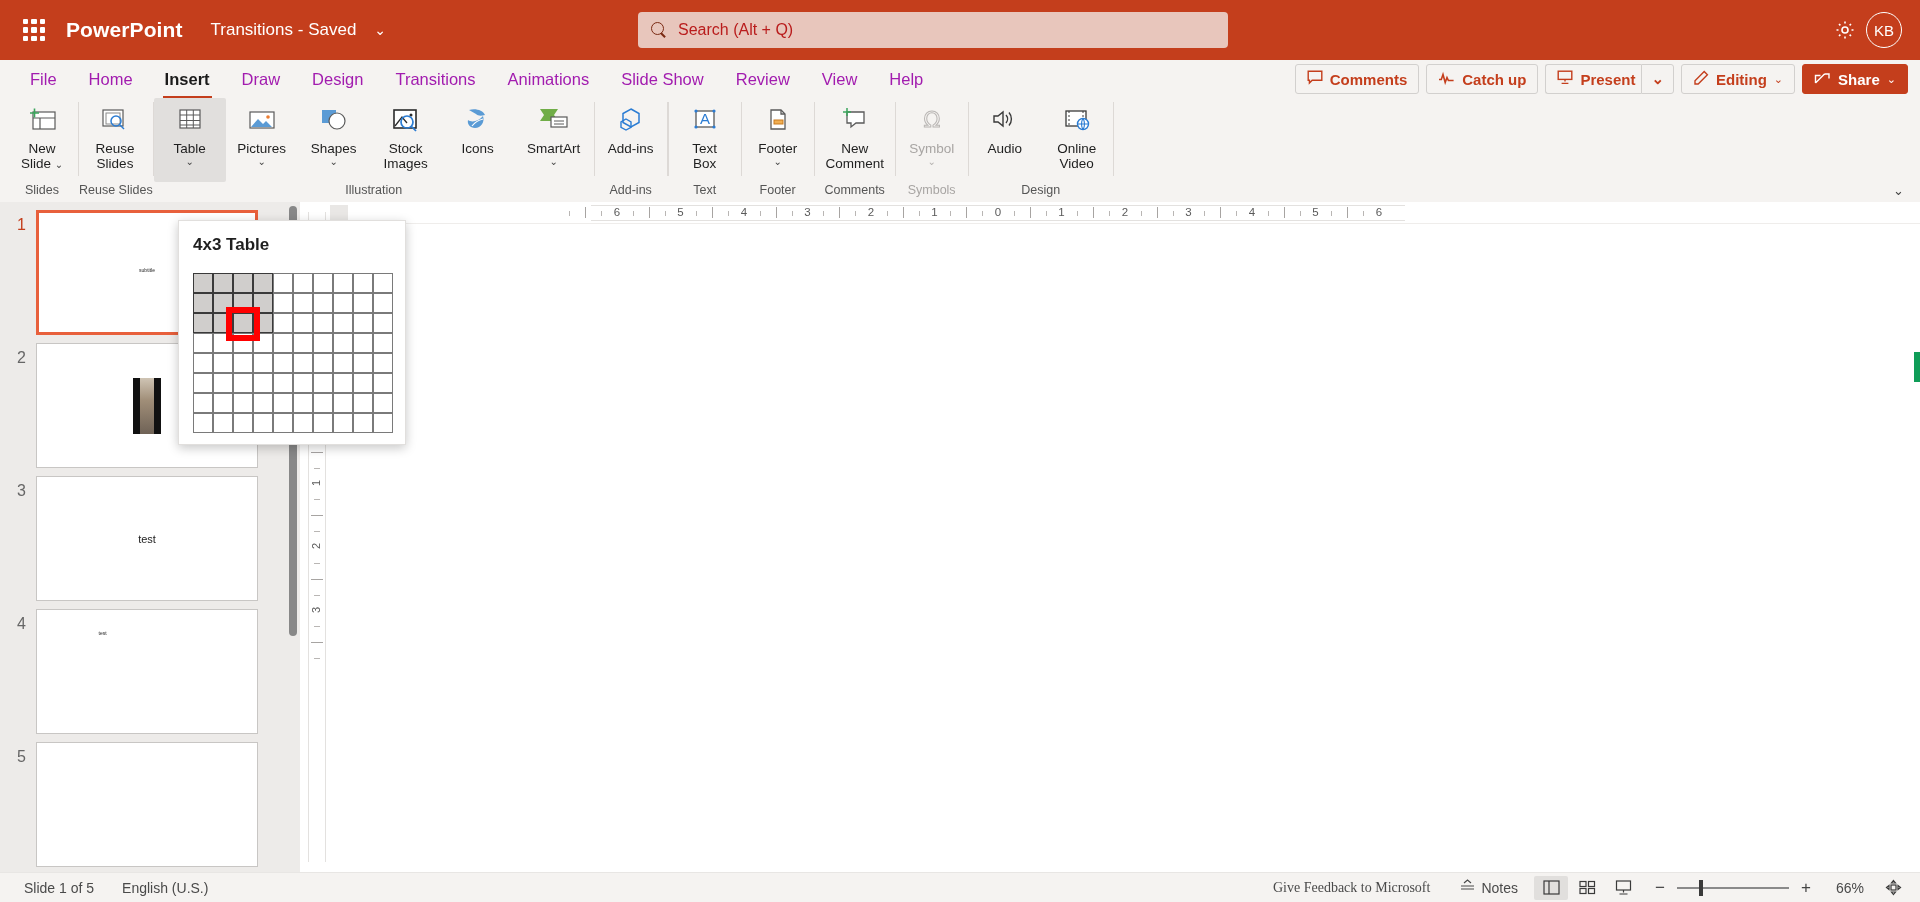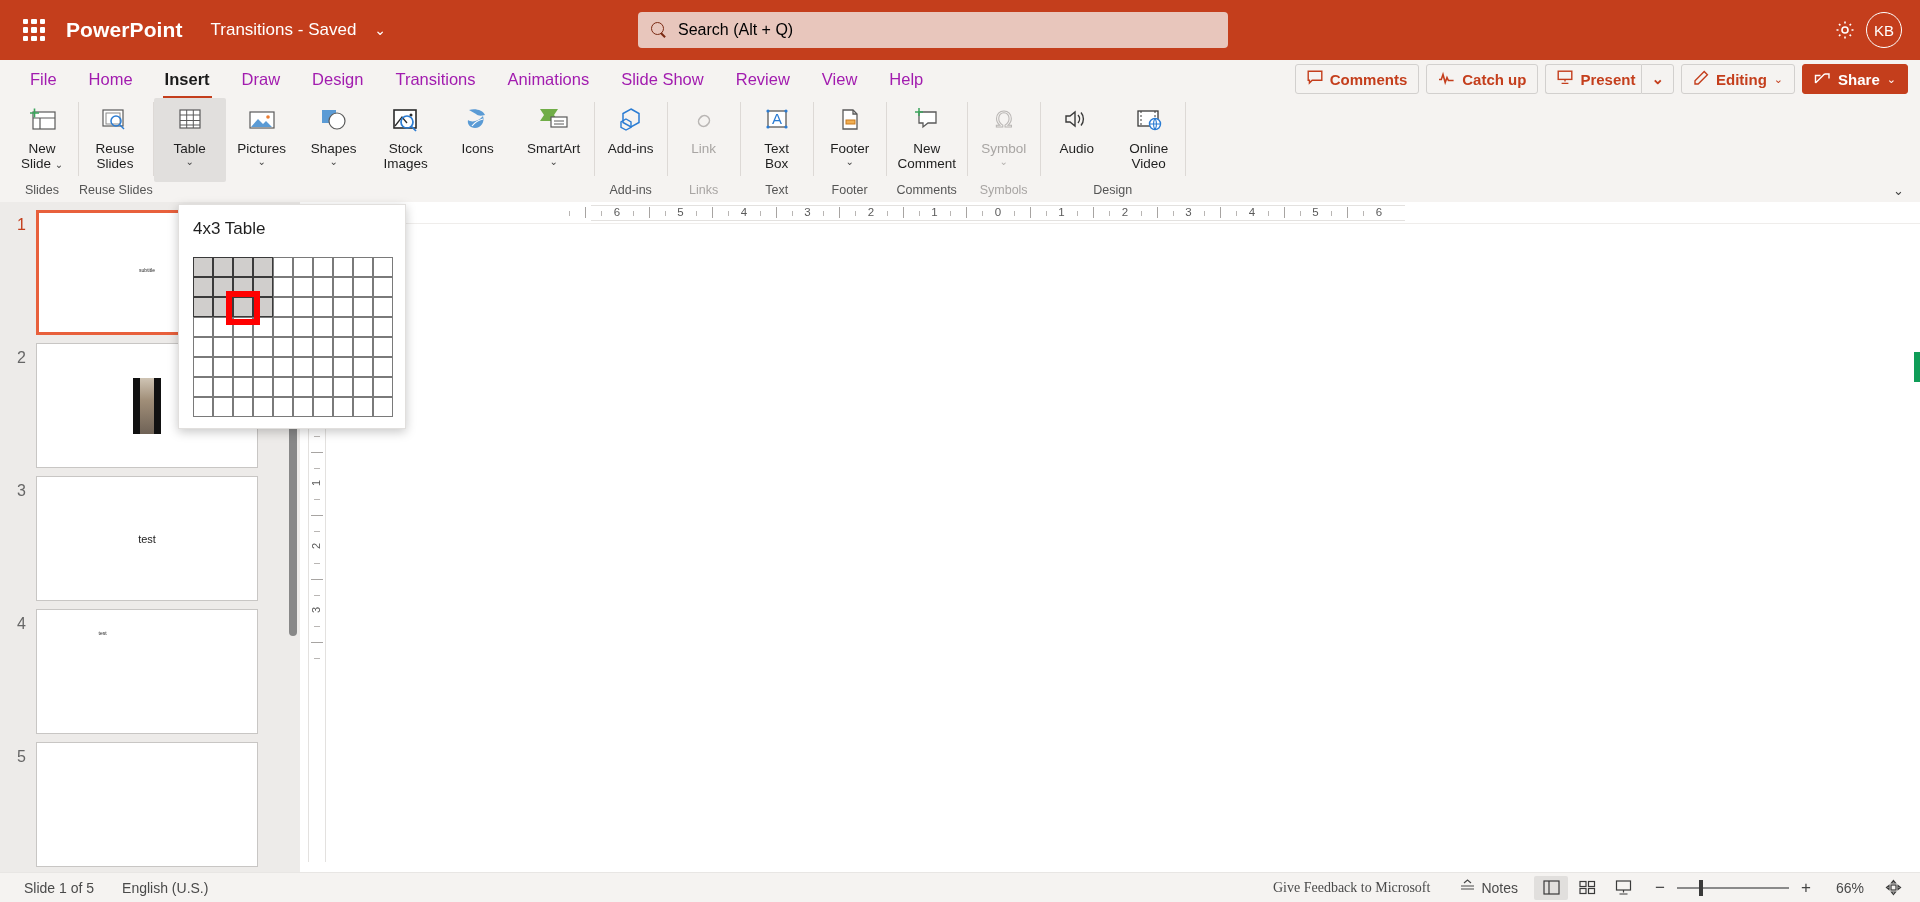--- a/index.html
+++ b/index.html
@@ -24,21 +24,21 @@
   .searchbox {
     position: absolute; left: 638px; width: 590px; height: 36px;
     background: #E8C6BC; border-radius: 4px; display: flex; align-items: center;
     padding: 0 12px; cursor: text;
   }
   .searchbox .mag { width: 18px; height: 18px; position: relative; margin-right: 10px; flex:none;}
   .searchbox .mag::before { content:""; position:absolute; left:1px; top:1px; width:11px; height:11px;
     border:1.6px solid #7a2a13; border-radius:50%; }
   .searchbox .mag::after { content:""; position:absolute; left:11px; top:11px; width:6px; height:1.6px;
     background:#7a2a13; transform: rotate(45deg); transform-origin: left center; }
-  .searchbox span { color: #000000; font-size: 16px; }
+  .searchbox span { color: #b91c1c; font-size: 16px; }
   .tb-right { margin-left: auto; display: flex; align-items: center; gap: 4px; }
   .gear { width: 34px; height: 34px; display:flex; align-items:center; justify-content:center; cursor:pointer;}
   .avatar {
     width: 36px; height: 36px; border-radius: 50%; border: 1.5px solid #fff; color: #fff;
     display: flex; align-items: center; justify-content: center; font-size: 15px; cursor: pointer;
     margin-right: 4px;
   }
 
   
   .ribbon-tabs {
@@ -144,22 +144,22 @@
   }
   .ph-title span { font-size: 57px; color: #1a1a1a; line-height: 1.1; padding-bottom: 6px;
     font-family: "Liberation Sans", sans-serif; font-weight: 300; letter-spacing: -.5px;}
   .ph-sub { position: absolute; left: 108px; top: 258px; width: 650px; text-align: center;
     font-size: 21px; color: #1a1a1a; cursor: text; }
 
   .scrollmark { position: absolute; right: 0; top: 150px; width: 6px; height: 30px; background: #0f9d58; }
 
   
   .tablemenu {
-    position: absolute; left: 178px; top: 204px; width: 228px; height: 225px;
-    background: #fff; border: 1px solid #E1DFDD; box-shadow: 0 3px 10px rgba(0,0,0,.22); z-index: 50;
+    position: absolute; left: 178px; top: 220px; width: 228px; height: 225px;
+    background: #fff; border: 1px solid #E1DFDD; box-shadow: 0 3px 10px rgba(0,0,0,.22); z-index: 50; font-weight: bold;
   }
   .tablemenu .tm-title { font-size: 17px; color: #1f1f1f; padding: 14px 0 0 14px; }
   .tmgrid { margin: 18px 0 0 14px; display: grid; grid-template-columns: repeat(10, 20px);
     grid-template-rows: repeat(8, 20px); }
   .tmgrid div { border: 1px solid #7a7a7a; margin: -0.5px 0 0 -0.5px; }
   .tmgrid div.on { background: #D0CECC; border-color: #3a3a3a; }
   .tmcursor { position: absolute; width: 34px; height: 34px; border: 6px solid #FF0000; pointer-events: none; }
 
   
   .status {
@@ -383,53 +383,40 @@
           <svg width="34" height="30" viewBox="0 0 34 30">
             <path d="M3 3h18l-4 6 4 6H3l4-6z" fill="#70AD47"></path>
             <rect x="14" y="11" width="16" height="10" fill="#fff" stroke="#5a5a5a" stroke-width="1.2"></rect>
             <path d="M17 15h10M17 18h10" stroke="#5a5a5a" stroke-width="1"></path>
           </svg>
         </div>
         <div class="lb"><span>SmartArt</span></div>
         <div class="cv">⌄</div>
       </div>
     </div>
+    <div class="rgroup-label">Illustration</div>
   </div>
   <div class="rsep"></div>
 
   <div class="rgroup">
     <div class="rgroup-items">
       <div class="ritem">
         <div class="ic">
           <svg width="32" height="30" viewBox="0 0 32 30">
             <path d="M16 3l8 4.5v9L16 21l-8-4.5v-9z" fill="none" stroke="#2B7CD3" stroke-width="1.5"></path>
             <path d="M11 13l5 2.8v5.6L11 24l-5-2.6v-5.6z" fill="none" stroke="#2B7CD3" stroke-width="1.4"></path>
           </svg>
         </div>
         <div class="lb"><span>Add-ins</span></div>
       </div>
     </div>
     <div class="rgroup-label">Add-ins</div>
   </div>
   <div class="rsep"></div>
 
-  <div class="rgroup">
-    <div class="rgroup-items">
-      <div class="ritem disabled">
-        <div class="ic">
-          <svg width="32" height="28" viewBox="0 0 32 28">
-            <path d="M13 10a5 5 0 017 0 5 5 0 010 7l-2 2" fill="none" stroke="#B9B6B4" stroke-width="1.6"></path>
-            <path d="M19 18a5 5 0 01-7 0 5 5 0 010-7l2-2" fill="none" stroke="#B9B6B4" stroke-width="1.6"></path>
-          </svg>
-        </div>
-        <div class="lb"><span>Link</span></div>
-      </div>
-    </div>
-    <div class="rgroup-label dim">Links</div>
-  </div>
   <div class="rsep"></div>
 
   <div class="rgroup">
     <div class="rgroup-items">
       <div class="ritem">
         <div class="ic">
           <svg width="30" height="28" viewBox="0 0 30 28">
             <rect x="6" y="4" width="18" height="16" fill="#fff" stroke="#5a5a5a" stroke-width="1.3"></rect>
             <text x="15" y="17" font-size="15" text-anchor="middle" fill="#2B7CD3" font-family="Liberation Sans">A</text>
             <circle cx="6" cy="4" r="1.6" fill="#2B7CD3"></circle>

